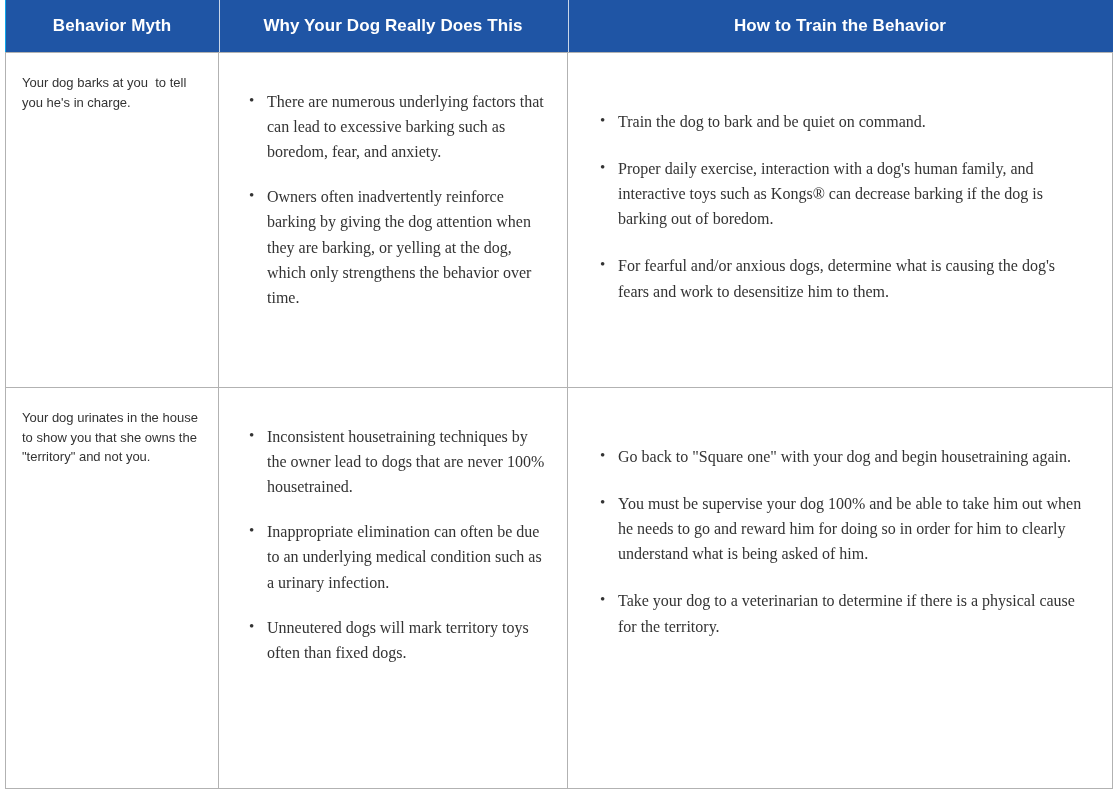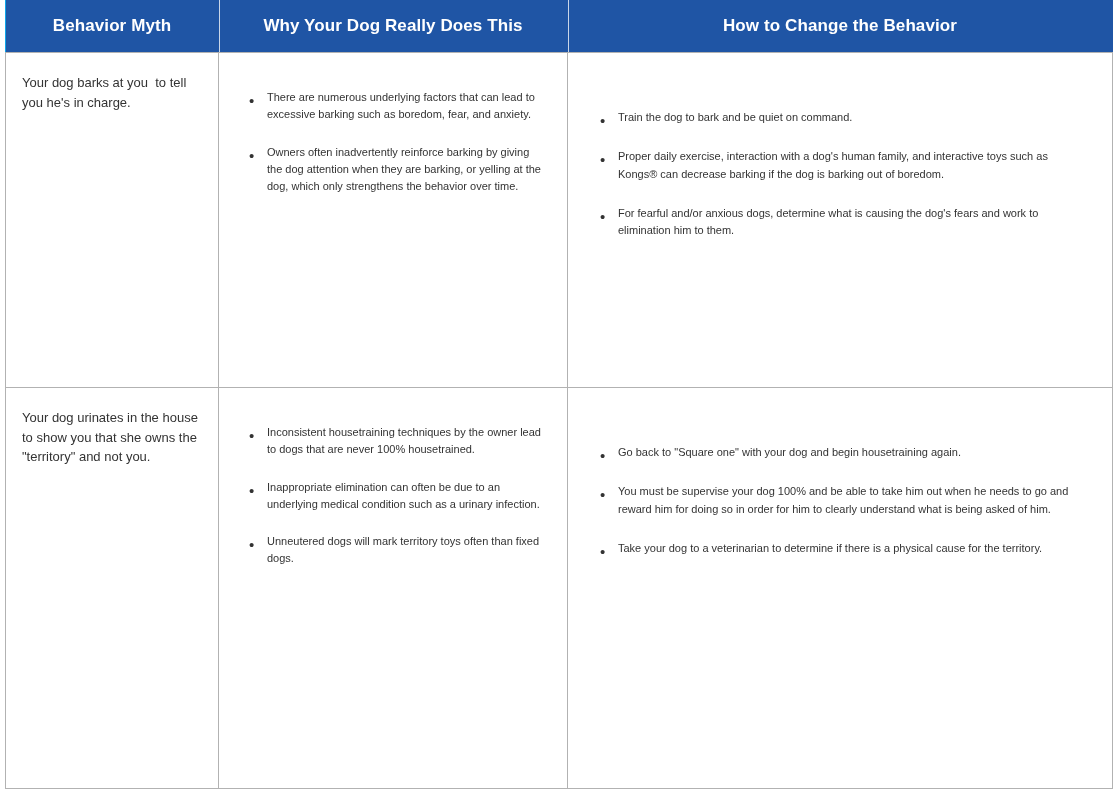--- a/index.html
+++ b/index.html
@@ -68,24 +68,25 @@
   }
 
   .bullets {
     margin: 0;
     padding: 0 14px 0 0;
     list-style: none;
   }
   .bullets li {
     position: relative;
     padding-left: 22px;
-    font-size: 11px;
+    font-size: 16px;
     line-height: 1.57;
     color: #333333;
     margin-bottom: 20px;
+    font-family: Liberation Serif, serif;
   }
   .bullets li:last-child { margin-bottom: 0; }
   .bullets li::before {
     content: "\2022";
     position: absolute;
     left: 4px;
     top: -1px;
     font-size: 15px;
     line-height: 1.7;
     color: #333333;
@@ -104,21 +105,21 @@
   <table class="myth-table">
     <colgroup>
       <col class="col-myth">
       <col class="col-why">
       <col class="col-how">
     </colgroup>
     <thead>
       <tr>
         <th>Behavior Myth</th>
         <th class="sep-l">Why Your Dog Really Does This</th>
-        <th class="sep-l">How to Change the Behavior</th>
+        <th class="sep-l">How to Train the Behavior</th>
       </tr>
     </thead>
     <tbody>
       <tr class="row-1">
         <td>
           <div class="myth-cell">
             <p>Your dog barks at you  to tell you he's in charge.</p>
           </div>
         </td>
         <td>
@@ -127,21 +128,21 @@
               <li>There are numerous underlying factors that can lead to excessive barking such as boredom, fear, and anxiety.</li>
               <li>Owners often inadvertently reinforce barking by giving the dog attention when they are barking, or yelling at the dog, which only strengthens the behavior over time.</li>
             </ul>
           </div>
         </td>
         <td>
           <div class="how-cell">
             <ul class="bullets">
               <li>Train the dog to bark and be quiet on command.</li>
               <li>Proper daily exercise, interaction with a dog's human family, and interactive toys such as Kongs® can decrease barking if the dog is barking out of boredom.</li>
-              <li>For fearful and/or anxious dogs, determine what is causing the dog's fears and work to elimination him to them.</li>
+              <li>For fearful and/or anxious dogs, determine what is causing the dog's fears and work to desensitize him to them.</li>
             </ul>
           </div>
         </td>
       </tr>
       <tr class="row-2">
         <td>
           <div class="myth-cell">
             <p>Your dog urinates in the house to show you that she owns the "territory" and not you.</p>
           </div>
         </td>

